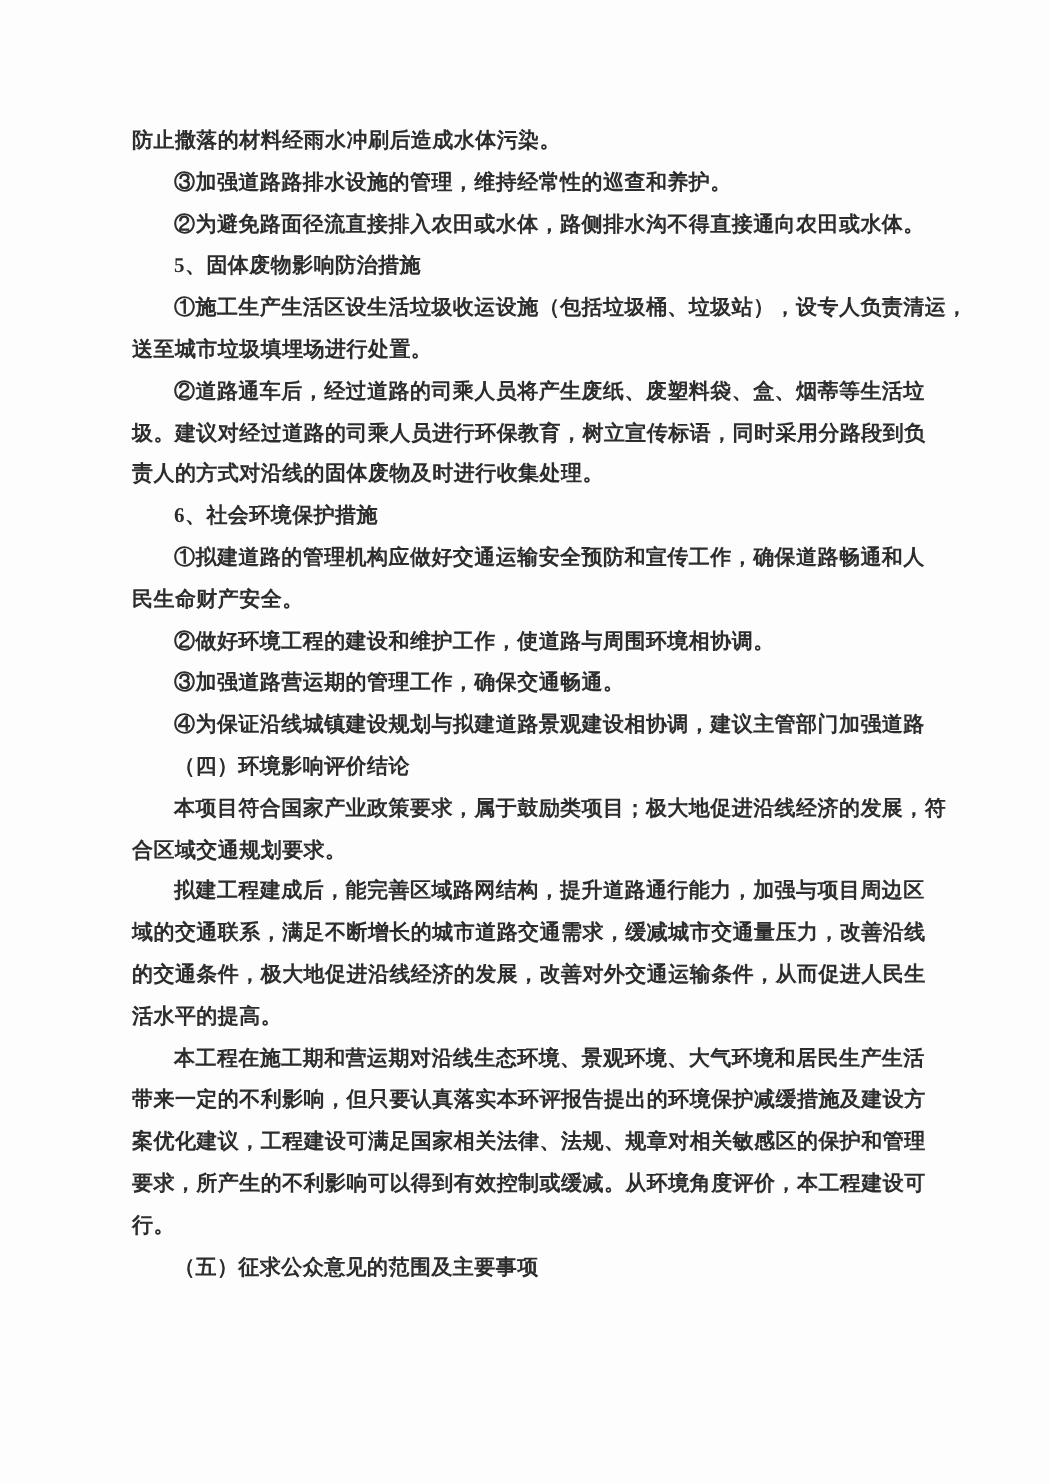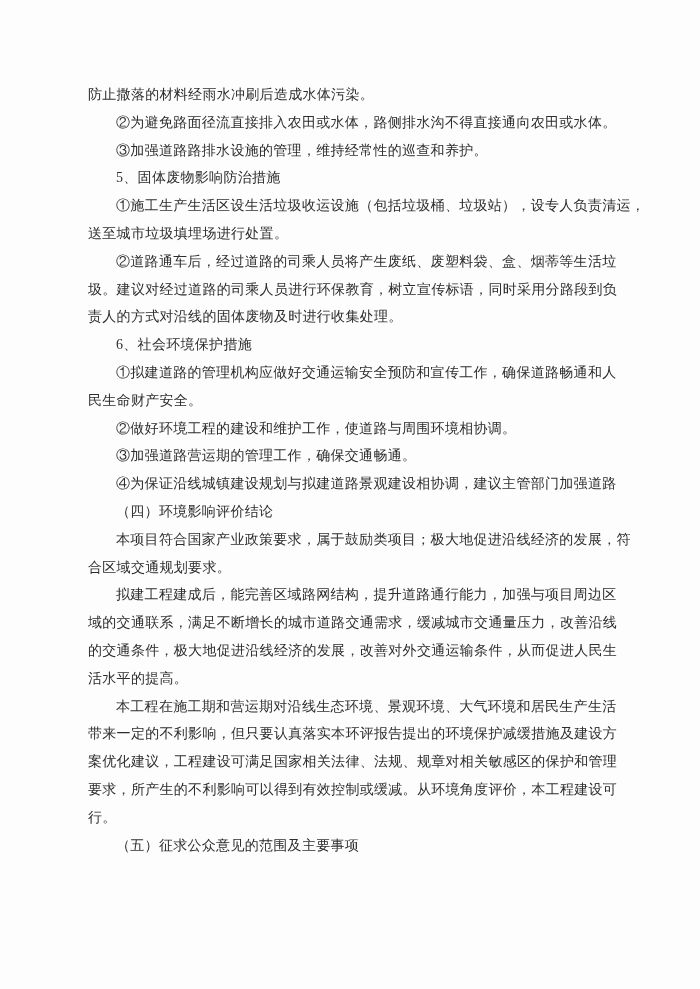--- a/index.html
+++ b/index.html
@@ -27,37 +27,38 @@
     width: 524px;
     font-size: 14px;
     color: #2d2d2d;
     letter-spacing: 0.3px;
   }
   .line {
     height: 27.8px;
     line-height: 27.8px;
     white-space: nowrap;
     text-align: left;
+    font-weight: bold;
   }
   .line.ind {
     text-indent: 2em;
   }
   .line.j {
     text-align: justify;
     text-align-last: justify;
   }
 </style>
 </head>
 <body>
 
 <div class="page" style="background: rgb(253, 253, 253);">
   <div class="text-block" style="color: rgb(45, 45, 45);">
       <div class="line">防止撒落的材料经雨水冲刷后造成水体污染。</div>
+      <div class="line ind">③加强道路路排水设施的管理，维持经常性的巡查和养护。</div>
       <div class="line ind j">②为避免路面径流直接排入农田或水体，路侧排水沟不得直接通向农田或水体。</div>
-      <div class="line ind">③加强道路路排水设施的管理，维持经常性的巡查和养护。</div>
       <div class="line ind">5、固体废物影响防治措施</div>
       <div class="line ind j">①施工生产生活区设生活垃圾收运设施（包括垃圾桶、垃圾站），设专人负责清运，</div>
       <div class="line">送至城市垃圾填埋场进行处置。</div>
       <div class="line ind j">②道路通车后，经过道路的司乘人员将产生废纸、废塑料袋、盒、烟蒂等生活垃</div>
       <div class="line j">圾。建议对经过道路的司乘人员进行环保教育，树立宣传标语，同时采用分路段到负</div>
       <div class="line">责人的方式对沿线的固体废物及时进行收集处理。</div>
       <div class="line ind">6、社会环境保护措施</div>
       <div class="line ind j">①拟建道路的管理机构应做好交通运输安全预防和宣传工作，确保道路畅通和人</div>
       <div class="line">民生命财产安全。</div>
       <div class="line ind">②做好环境工程的建设和维护工作，使道路与周围环境相协调。</div>

